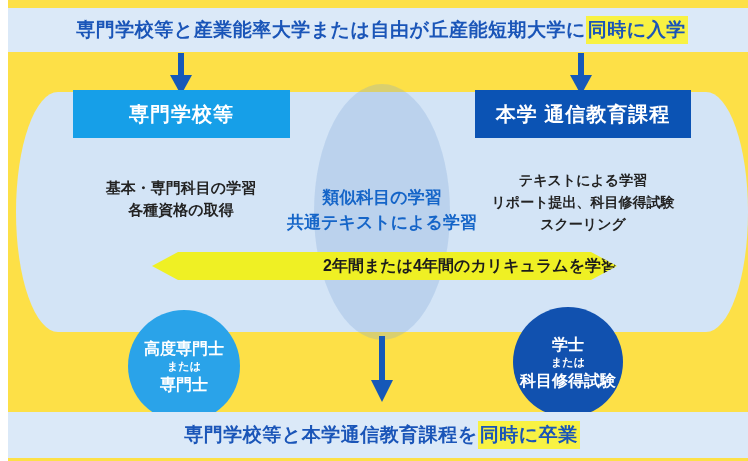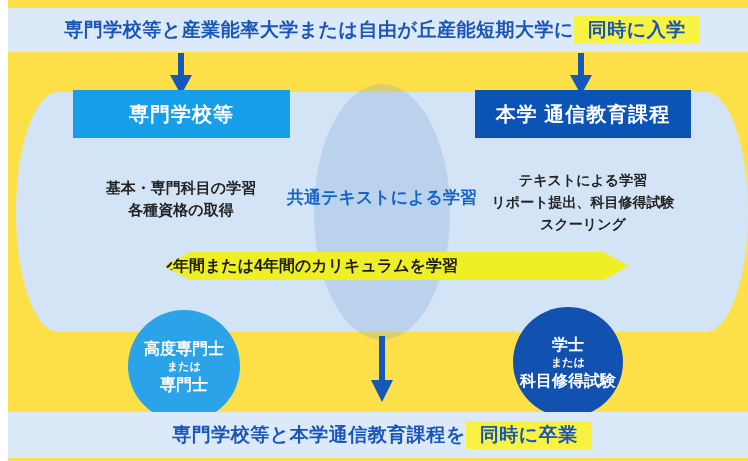--- a/index.html
+++ b/index.html
@@ -8,21 +8,21 @@
     font-family:"Liberation Sans",sans-serif;
     margin-left:8px;
   }
   
   .banner{
     position:absolute;left:0;width:748px;display:flex;align-items:center;justify-content:center;
     background:#dbe9f8;color:#1a55b8;font-size:19px;font-weight:700;letter-spacing:.5px;white-space:nowrap;
   }
   .banner.top{top:8px;height:44px;}
   .banner.bottom{top:412px;height:46px;}
-  .hl{background:#f8f243;padding:1px 14px;}
+  .hl{background:#f8f243;padding:1px 2px;}
   
   .venn{
     position:absolute;left:8px;top:92px;width:732px;height:240px;
     background:#d3e4f6;border-radius:42px / 120px;
   }
   .lens{
     position:absolute;left:306px;top:84px;width:136px;height:256px;
     background:rgba(125,165,215,.28);border-radius:50%;
   }
   
@@ -33,22 +33,22 @@
   .titlebox.school{left:65px;width:217px;background:#169fe8;}
   .titlebox.univ{left:467px;width:216px;background:#0b53b4;}
   
   .details{position:absolute;text-align:center;font-weight:700;color:#232323;}
   .details .ln{display:block;}
   .details.school{left:63px;top:177px;width:220px;font-size:15px;line-height:22px;}
   .details.shared{left:254px;top:185px;width:240px;font-size:17px;line-height:25px;color:#1565c8;}
   .details.univ{left:455px;top:169px;width:240px;font-size:14px;line-height:22px;}
   
   .ribbon{
-    position:absolute;left:156px;top:252px;width:465px;height:28px;background:#eff024;
-    display:flex;align-items:center;justify-content:flex-start;color:#1c1c1c;font-size:16px;font-weight:700;white-space:nowrap;
+    position:absolute;left:144px;top:252px;width:465px;height:28px;background:#eff024;
+    display:flex;align-items:center;justify-content:flex-end;color:#1c1c1c;font-size:16px;font-weight:700;white-space:nowrap;
     clip-path:polygon(0 50%,26px 0,calc(100% - 26px) 0,100% 50%,calc(100% - 26px) 100%,26px 100%);
   }
   
   .circle{
     position:absolute;border-radius:50%;color:#fff;text-align:center;
     display:flex;flex-direction:column;align-items:center;justify-content:center;
   }
   .circle.school{left:120px;top:310px;width:112px;height:112px;background:#2aa3e9;}
   .circle.univ{left:505px;top:307px;width:110px;height:110px;background:#1151af;align-items:center;}
   .circle .big{font-size:16px;font-weight:700;line-height:21px;white-space:nowrap;}
@@ -90,20 +90,21 @@
   </div>
   <div class="titlebox univ">
     <span>本学 通信教育課程</span>
   </div>
 
   <div class="details school">
     <span class="ln">基本・専門科目の学習</span>
     <span class="ln">各種資格の取得</span>
   </div>
   <div class="details shared">
+    <span class="ln">類似科目の学習</span>
     <span class="ln">共通テキストによる学習</span>
   </div>
   <div class="details univ">
     <span class="ln">テキストによる学習</span>
     <span class="ln">リポート提出、科目修得試験</span>
     <span class="ln">スクーリング</span>
   </div>
 
   <div class="ribbon">
     <span>2年間または4年間のカリキュラムを学習</span>

